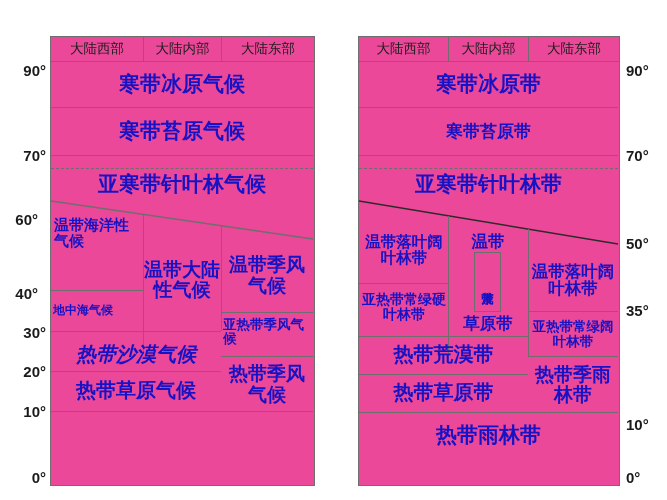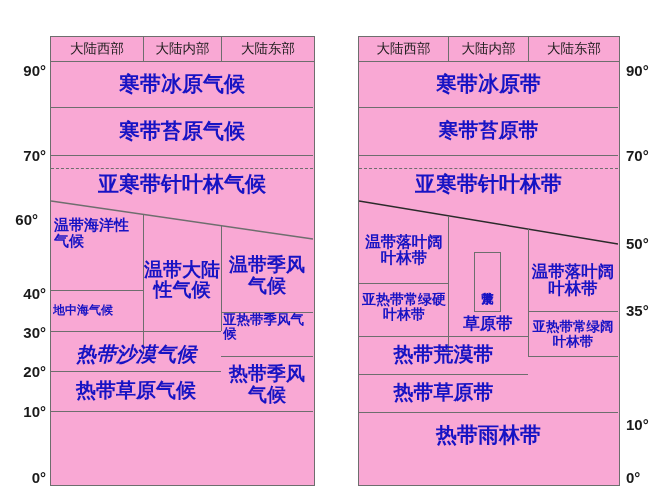--- a/index.html
+++ b/index.html
@@ -16,21 +16,21 @@
     font-size:15px;
     font-weight:bold;
     color:#1a1a1a;
     white-space:nowrap;
     line-height:1;
   }
   .tick.left{text-align:right;}
   .tick.right{text-align:left;}
 
   
-  .chart{position:absolute;box-sizing:border-box;border:1.5px solid #6e6e6e;background:#f9a8d4;}
+  .chart{position:absolute;box-sizing:border-box;border:1.5px solid #6e6e6e;background:#ec4899;}
 
   
   .hdr{position:absolute;left:0;top:0;right:0;display:flex;box-sizing:border-box;
        border-bottom:1.5px solid #6e6e6e;}
   .hdr .cell{
     box-sizing:border-box;
     display:flex;align-items:center;justify-content:center;
     font-size:13.5px;color:#1c1c1c;
     font-family:"DejaVu Sans","Liberation Sans",sans-serif;
     white-space:nowrap;
@@ -65,21 +65,21 @@
   }
 </style>
 </head>
 <body>
 
 <div id="stage">
 
   <div class="tick left" style="left:8px;top:63px;width:38px;">90°</div>
   <div class="tick left" style="left:8px;top:148px;width:38px;">70°</div>
   <div class="tick left" style="left:0;top:192px;width:38px;margin-top:20px;">60°</div>
-  <div class="tick left" style="left:8px;top:286px;width:38px;">40°</div>
+  <div class="tick left" style="left:0;top:286px;width:38px;">40°</div>
   <div class="tick left" style="left:8px;top:325px;width:38px;">30°</div>
   <div class="tick left" style="left:8px;top:364px;width:38px;">20°</div>
   <div class="tick left" style="left:8px;top:404px;width:38px;">10°</div>
   <div class="tick left" style="left:8px;top:470px;width:38px;">0°</div>
 
   <div class="chart" style="left:50px;top:36px;width:265px;height:450px;">
 
     <div class="hdr" style="height:25px;">
       <div class="cell" style="width:92px;">大陆西部</div>
       <div class="cell" style="width:78px;">大陆内部</div>
@@ -106,21 +106,21 @@
                 display:block;text-align:left;padding-top:6px;">温带海洋性气候</div>
     <div class="hline" style="left:0;top:253px;width:92px;"></div>
     <div class="band" style="left:2px;top:253px;width:90px;height:41px;font-size:12px;
                 justify-content:flex-start;">地中海气候</div>
 
     <div class="band" style="left:92px;top:190px;width:78px;height:104px;font-size:19px;">温带大陆性气候</div>
 
     <div class="band" style="left:170px;top:200px;width:92px;height:75px;font-size:19px;">温带季风气候</div>
     <div class="hline" style="left:170px;top:275px;width:92px;"></div>
     <div class="band" style="left:172px;top:275px;width:90px;height:44px;font-size:13.5px;
-                display:block;text-align:left;">亚热带季风气候</div>
+                display:block;text-align:left;padding-top:5px;">亚热带季风气候</div>
 
     <div class="hline" style="left:0;top:294px;width:170px;"></div>
     <div class="band" style="left:0;top:298px;width:170px;height:40px;font-size:20px;font-style:italic;">热带沙漠气候</div>
     <div class="hline" style="left:0;top:334px;width:170px;"></div>
     <div class="band" style="left:0;top:334px;width:170px;height:40px;font-size:20px;">热带草原气候</div>
 
     <div class="hline" style="left:170px;top:319px;width:92px;"></div>
     <div class="band" style="left:170px;top:319px;width:92px;height:55px;font-size:19px;">热带季风气候</div>
 
     <div class="hline" style="left:0;top:374px;width:262px;"></div>
@@ -139,47 +139,49 @@
     <div class="hdr" style="height:25px;">
       <div class="cell" style="width:89px;">大陆西部</div>
       <div class="cell" style="width:80px;">大陆内部</div>
       <div class="cell" style="flex:1;">大陆东部</div>
     </div>
 
     <div class="hline" style="left:0;top:70px;width:259px;"></div>
     <div class="band" style="left:0;top:25px;width:259px;height:45px;font-size:21px;">寒带冰原带</div>
 
     <div class="hline" style="left:0;top:118px;width:259px;"></div>
-    <div class="band" style="left:0;top:70px;width:259px;height:48px;font-size:20px;">寒带苔原带</div>
+    <div class="band" style="left:0;top:70px;width:259px;height:48px;font-size:17px;">寒带苔原带</div>
 
     <div class="hline dash" style="left:0;top:131px;width:259px;"></div>
     <div class="band" style="left:0;top:131px;width:259px;height:33px;font-size:21px;">亚寒带针叶林带</div>
 
     <svg class="slope" width="259" height="450" viewBox="0 0 259 450">
       <line x1="0" y1="164" x2="259" y2="207" stroke="#2b2b2b" stroke-width="1.5"></line>
     </svg>
 
     <div class="vline" style="left:89px;top:179px;height:140px;"></div>
     <div class="vline" style="left:169px;top:192px;height:127px;"></div>
 
     <div class="band" style="left:1px;top:180px;width:88px;height:66px;font-size:15.5px;">温带落叶阔叶林带</div>
     <div class="hline" style="left:0;top:246px;width:89px;"></div>
     <div class="band" style="left:1px;top:246px;width:88px;height:47px;font-size:14px;">亚热带常绿硬叶林带</div>
 
+    <div class="band" style="left:89px;top:193px;width:80px;height:24px;font-size:16.5px;">温带</div>
     <div class="nestbox" style="left:115px;top:215px;width:27px;height:60px;">荒漠带</div>
     <div class="band" style="left:89px;top:275px;width:80px;height:24px;font-size:16.5px;">草原带</div>
 
     <div class="band" style="left:169px;top:212px;width:90px;height:62px;font-size:16.5px;">温带落叶阔叶林带</div>
     <div class="hline" style="left:169px;top:274px;width:90px;"></div>
     <div class="band" style="left:169px;top:274px;width:90px;height:45px;font-size:13.5px;">亚热带常绿阔叶林带</div>
 
     <div class="hline" style="left:0;top:299px;width:169px;"></div>
     <div class="band" style="left:0;top:299px;width:169px;height:38px;font-size:20px;">热带荒漠带</div>
     <div class="hline" style="left:0;top:337px;width:169px;"></div>
     <div class="band" style="left:0;top:337px;width:169px;height:38px;font-size:20px;">热带草原带</div>
 
     <div class="hline" style="left:169px;top:319px;width:90px;"></div>
+    <div class="band" style="left:169px;top:319px;width:90px;height:56px;font-size:19px;">热带季雨林带</div>
 
     <div class="hline" style="left:0;top:375px;width:259px;"></div>
     <div class="band" style="left:0;top:375px;width:259px;height:47px;font-size:21px;">热带雨林带</div>
   </div>
 
 </div>
 
 </body></html>

